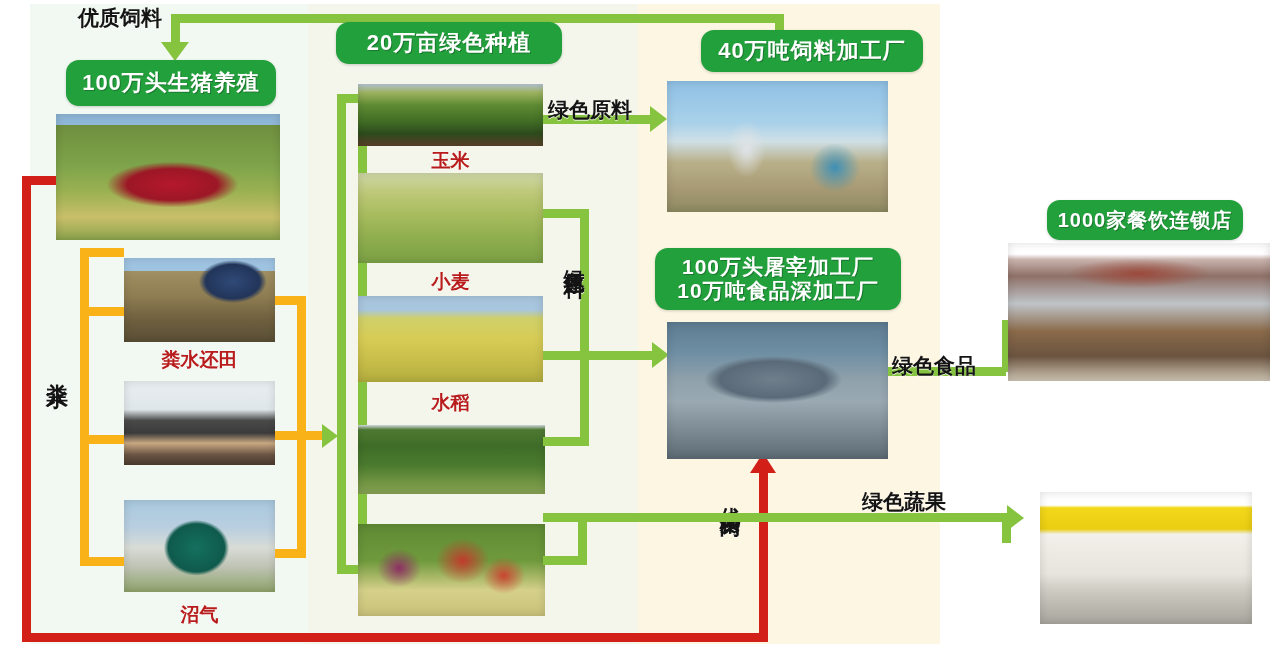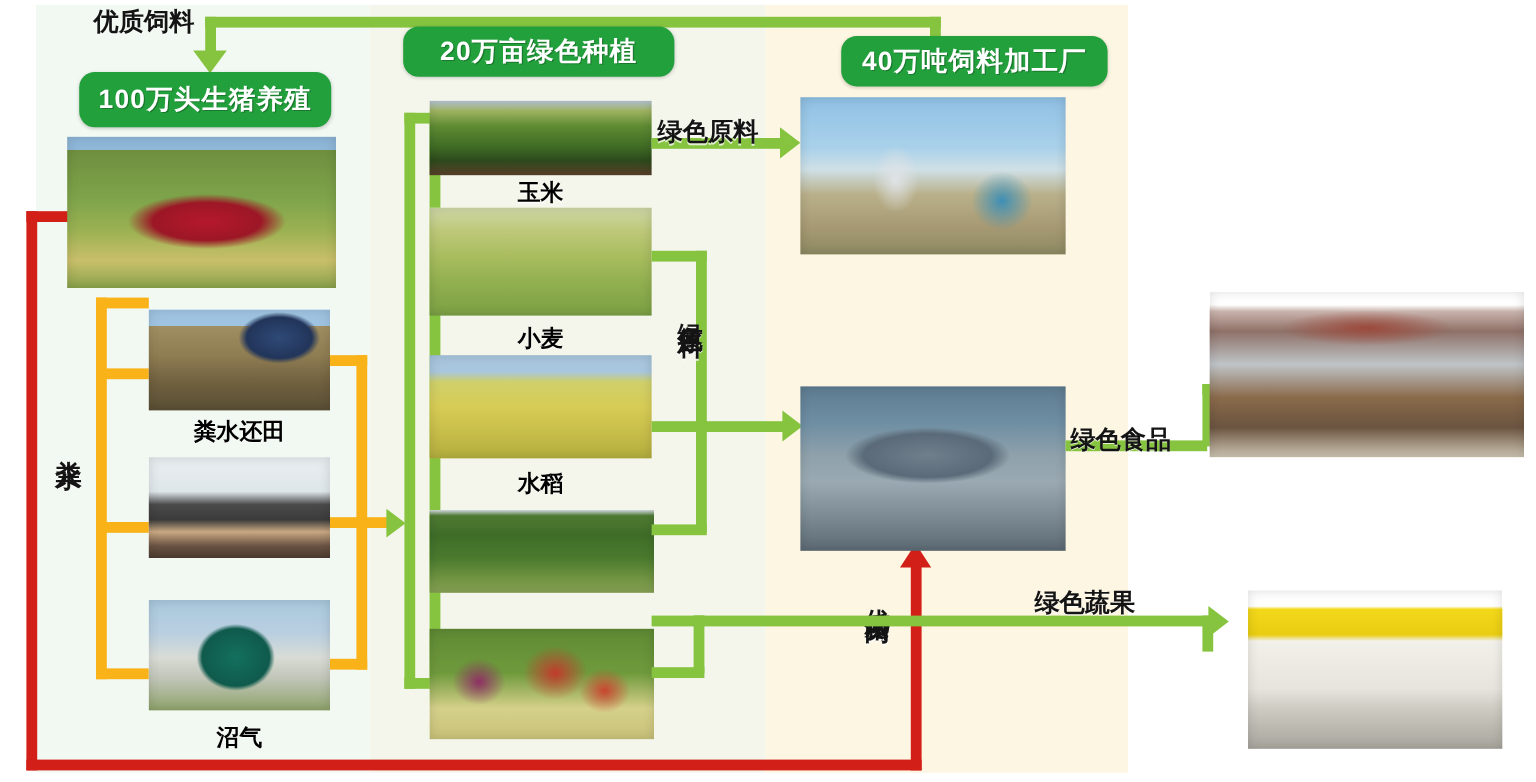--- a/index.html
+++ b/index.html
@@ -36,21 +36,21 @@
     color:#ffffff;font-weight:bold;text-align:center;
     display:flex;flex-direction:column;align-items:center;justify-content:center;
     box-shadow:0 1px 3px rgba(0,0,0,.18);
     letter-spacing:1px;line-height:1.12;
     text-shadow:1px 1px 0 rgba(0,0,0,.25);
   }
   .pill span{display:block;white-space:nowrap;}
 
   
   .photo{position:absolute;overflow:hidden;background:#cfd6c8;}
-  .cap{position:absolute;text-align:center;font-weight:bold;color:#000000;
+  .cap{position:absolute;text-align:center;font-weight:bold;color:#b91c1c;
        font-size:19px;white-space:nowrap;text-shadow:0 1px 0 rgba(255,255,255,.6);}
 
   
   .flab{position:absolute;font-weight:bold;color:#141414;white-space:nowrap;
         text-shadow:0 1px 0 rgba(255,255,255,.75);}
   .vlab{position:absolute;font-weight:bold;color:#141414;
         writing-mode:vertical-rl;text-orientation:upright;
         letter-spacing:3px;text-shadow:0 1px 0 rgba(255,255,255,.75);}
 
   
@@ -178,33 +178,40 @@
   <div class="ln v green" style="left:580px;top:351px;height:92px;"></div>
   <div class="ln h green" style="left:580px;top:351px;width:75px;"></div>
   <div class="arw arw-r" style="left:652px;top:342px;"></div>
   <div class="vlab" style="left:560px;top:252px;font-size:21px;">绿色原料</div>
 
   <div class="pill" style="left:665px;top:30px;width:222px;height:42px;font-size:22px;margin-left:36px;">
     <span>40万吨饲料加工厂</span>
   </div>
   <div class="photo ph-feedplant" style="left:667px;top:81px;width:221px;height:131px;"></div>
 
+  <div class="pill" style="left:655px;top:248px;width:246px;height:62px;font-size:21px;">
+    <span>100万头屠宰加工厂</span>
+    <span>10万吨食品深加工厂</span>
+  </div>
   <div class="photo ph-slaughter" style="left:667px;top:322px;width:221px;height:137px;"></div>
 
   <div class="ln h green" style="left:888px;top:367px;width:118px;"></div>
   <div class="ln v green" style="left:1002px;top:320px;height:52px;"></div>
   <div class="arw arw-r" style="left:1014px;top:313px;"></div>
   <div class="flab" style="left:892px;top:352px;font-size:21px;">绿色食品</div>
   <div class="ln h green" style="left:1002px;top:320px;width:14px;"></div>
 
   <div class="ln h green" style="left:543px;top:513px;width:44px;"></div>
   <div class="ln v green" style="left:578px;top:513px;height:48px;"></div>
   <div class="ln h green" style="left:543px;top:556px;width:44px;"></div>
   <div class="ln h green" style="left:578px;top:513px;width:432px;"></div>
   <div class="ln v green" style="left:1002px;top:513px;height:30px;"></div>
   <div class="arw arw-r" style="left:1007px;top:505px;"></div>
   <div class="flab" style="left:862px;top:488px;font-size:21px;">绿色蔬果</div>
 
+  <div class="pill" style="left:1047px;top:200px;width:196px;height:40px;font-size:20px;">
+    <span>1000家餐饮连锁店</span>
+  </div>
   <div class="photo ph-restaurant" style="left:1008px;top:243px;width:262px;height:138px;"></div>
 
   <div class="photo ph-store" style="left:1040px;top:492px;width:212px;height:132px;"></div>
 
 </div>
 
 </body></html>

